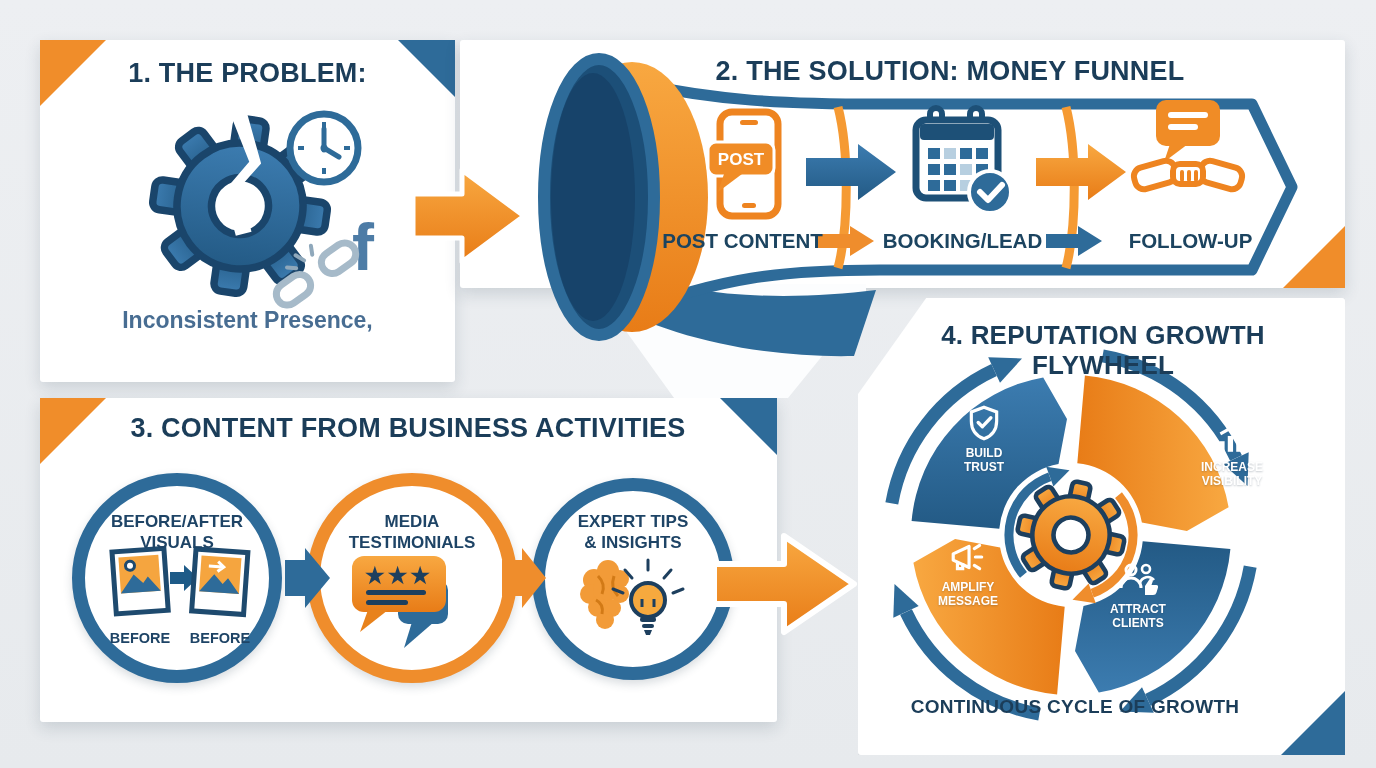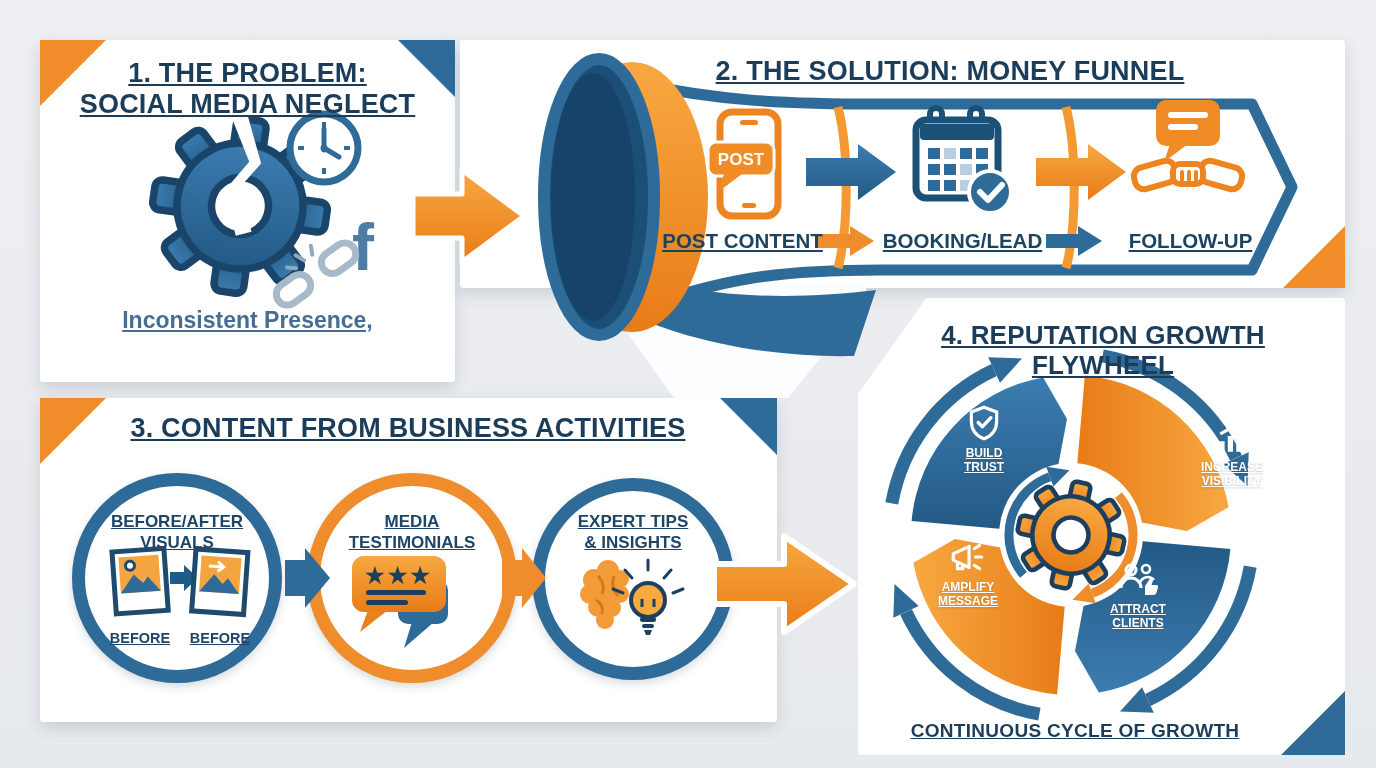--- a/index.html
+++ b/index.html
@@ -20,21 +20,21 @@
   .tri-tl-or{top:0;left:0;border-top:66px solid #f08d2a;border-right:66px solid transparent;}
   .tri-tr-bl{top:0;right:0;border-top:57px solid #2e6b99;border-left:57px solid transparent;}
   .tri-br-or{bottom:0;right:0;border-bottom:62px solid #f08d2a;border-left:62px solid transparent;}
   .tri-br-bl{bottom:0;right:0;border-bottom:64px solid #2e6b99;border-left:64px solid transparent;}
   .circle{position:absolute;background:#fff;border-radius:50%;box-sizing:border-box;z-index:2;
           box-shadow:0 4px 10px rgba(40,60,80,.18);}
   #circle-visuals     {left:72px;top:473px;width:210px;height:210px;border:13px solid #2e6b99;}
   #circle-testimonials{left:307px;top:473px;width:210px;height:210px;border:13px solid #ef8d2c;}
   #circle-tips        {left:532px;top:478px;width:202px;height:202px;border:13px solid #2e6b99;}
   svg.overlay{position:absolute;left:0;top:0;z-index:3;pointer-events:none;}
-  .txt{position:absolute;z-index:4;text-align:center;text-decoration:underline;}
+  .txt{position:absolute;z-index:4;text-align:center;}
   .title{color:#1b3d59;font-weight:700;font-size:27px;line-height:1.16;letter-spacing:.2px;}
   #p1-title{left:50px;top:58px;width:395px;}
   #p1-sub{left:60px;top:306px;width:375px;color:#486d92;font-weight:700;font-size:23px;line-height:1.25;}
   #p2-title{left:600px;top:56px;width:700px;}
   #p3-title{left:58px;top:413px;width:700px;}
   #p4-title{left:868px;top:320px;width:470px;font-size:26px;}
   .stage-label{color:#1c4460;font-weight:700;font-size:20.5px;}
   #stage1{left:640px;top:229px;width:205px;}
   #stage2{left:860px;top:229px;width:205px;}
   #stage3{left:1088px;top:229px;width:205px;}
@@ -45,21 +45,21 @@
   .mini-cap{color:#1e4466;font-weight:700;font-size:14.5px;text-align:center;}
   #cap-before{left:100px;top:630px;width:80px;}
   #cap-after{left:180px;top:630px;width:80px;}
   .fw-label{width:112px;color:#fff;font-weight:700;font-size:12px;line-height:1.18;
             text-shadow:0 1px 2px rgba(20,40,60,.25);}
   .fw-label svg{display:block;margin:0 auto 4px auto;}
   #fw-tl{left:928px;top:404px;}
   #fw-tr{left:1176px;top:418px;}
   #fw-bl{left:912px;top:538px;}
   #fw-br{left:1082px;top:560px;}
-  #fw-caption{left:870px;top:720px;width:410px;color:#1b3d59;font-weight:700;font-size:19px;letter-spacing:.3px;}
+  #fw-caption{left:870px;top:696px;width:410px;color:#1b3d59;font-weight:700;font-size:19px;letter-spacing:.3px;}
 </style>
 </head>
 <body>
 
 <div class="panel" id="panel-problem">
   <div class="tri tri-tl-or"></div>
   <div class="tri tri-tr-bl"></div>
 </div>
 <div class="panel" id="panel-solution">
   <div class="tri tri-br-or"></div>
@@ -269,21 +269,20 @@
         <rect x="-10" y="-58" width="20" height="26" rx="5" transform="rotate(315)"></rect>
         <circle r="42"></circle>
         <circle r="19" fill="#fff"></circle>
       </g>
     </g>
   </g>
 </svg>
 
 <div class="txt title" id="p1-title">
   <div>1. THE PROBLEM:</div>
-  <div>SOCIAL MEDIA NEGLECT</div>
 </div>
 <div class="txt" id="p1-sub">
   <div>Inconsistent Presence,</div>
 </div>
 
 <div class="txt title" id="p2-title">2. THE SOLUTION: MONEY FUNNEL</div>
 <div class="txt stage-label" id="stage1">POST CONTENT</div>
 <div class="txt stage-label" id="stage2">BOOKING/LEAD</div>
 <div class="txt stage-label" id="stage3">FOLLOW-UP</div>
 

